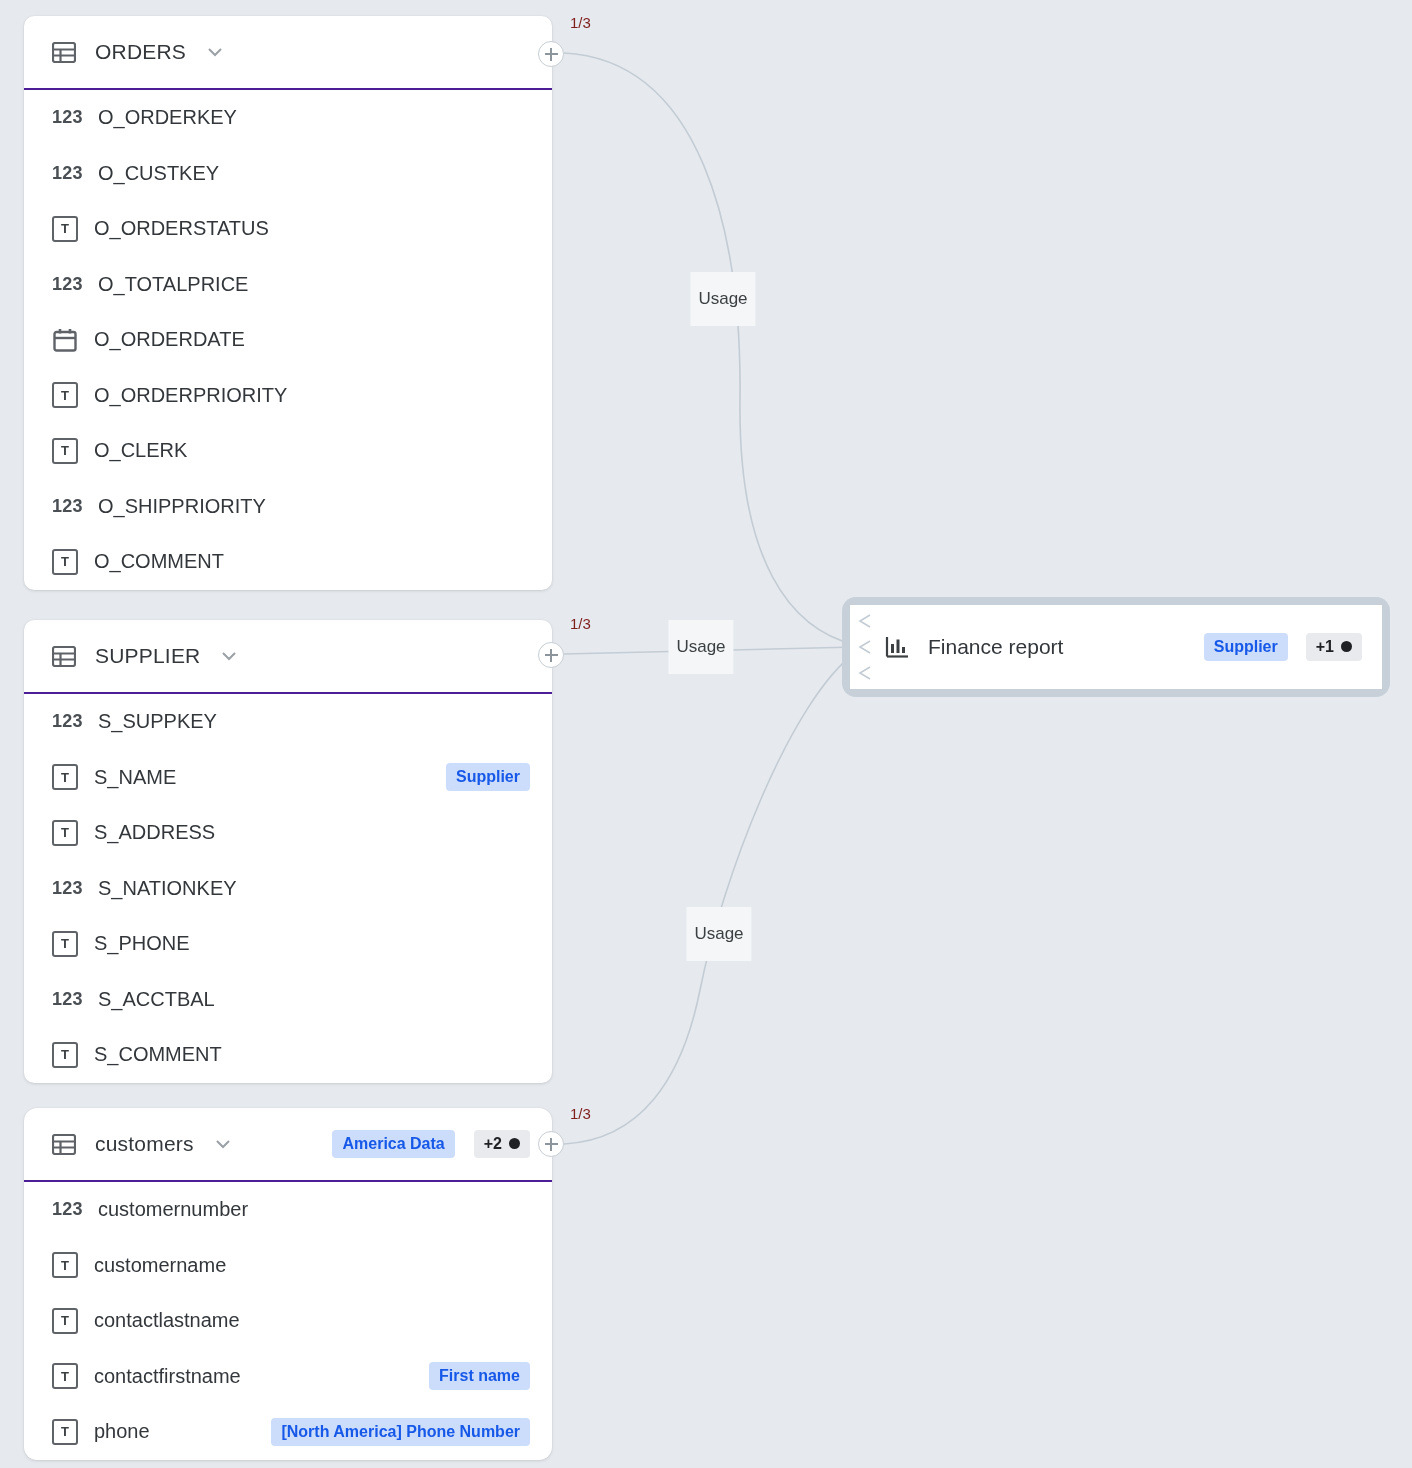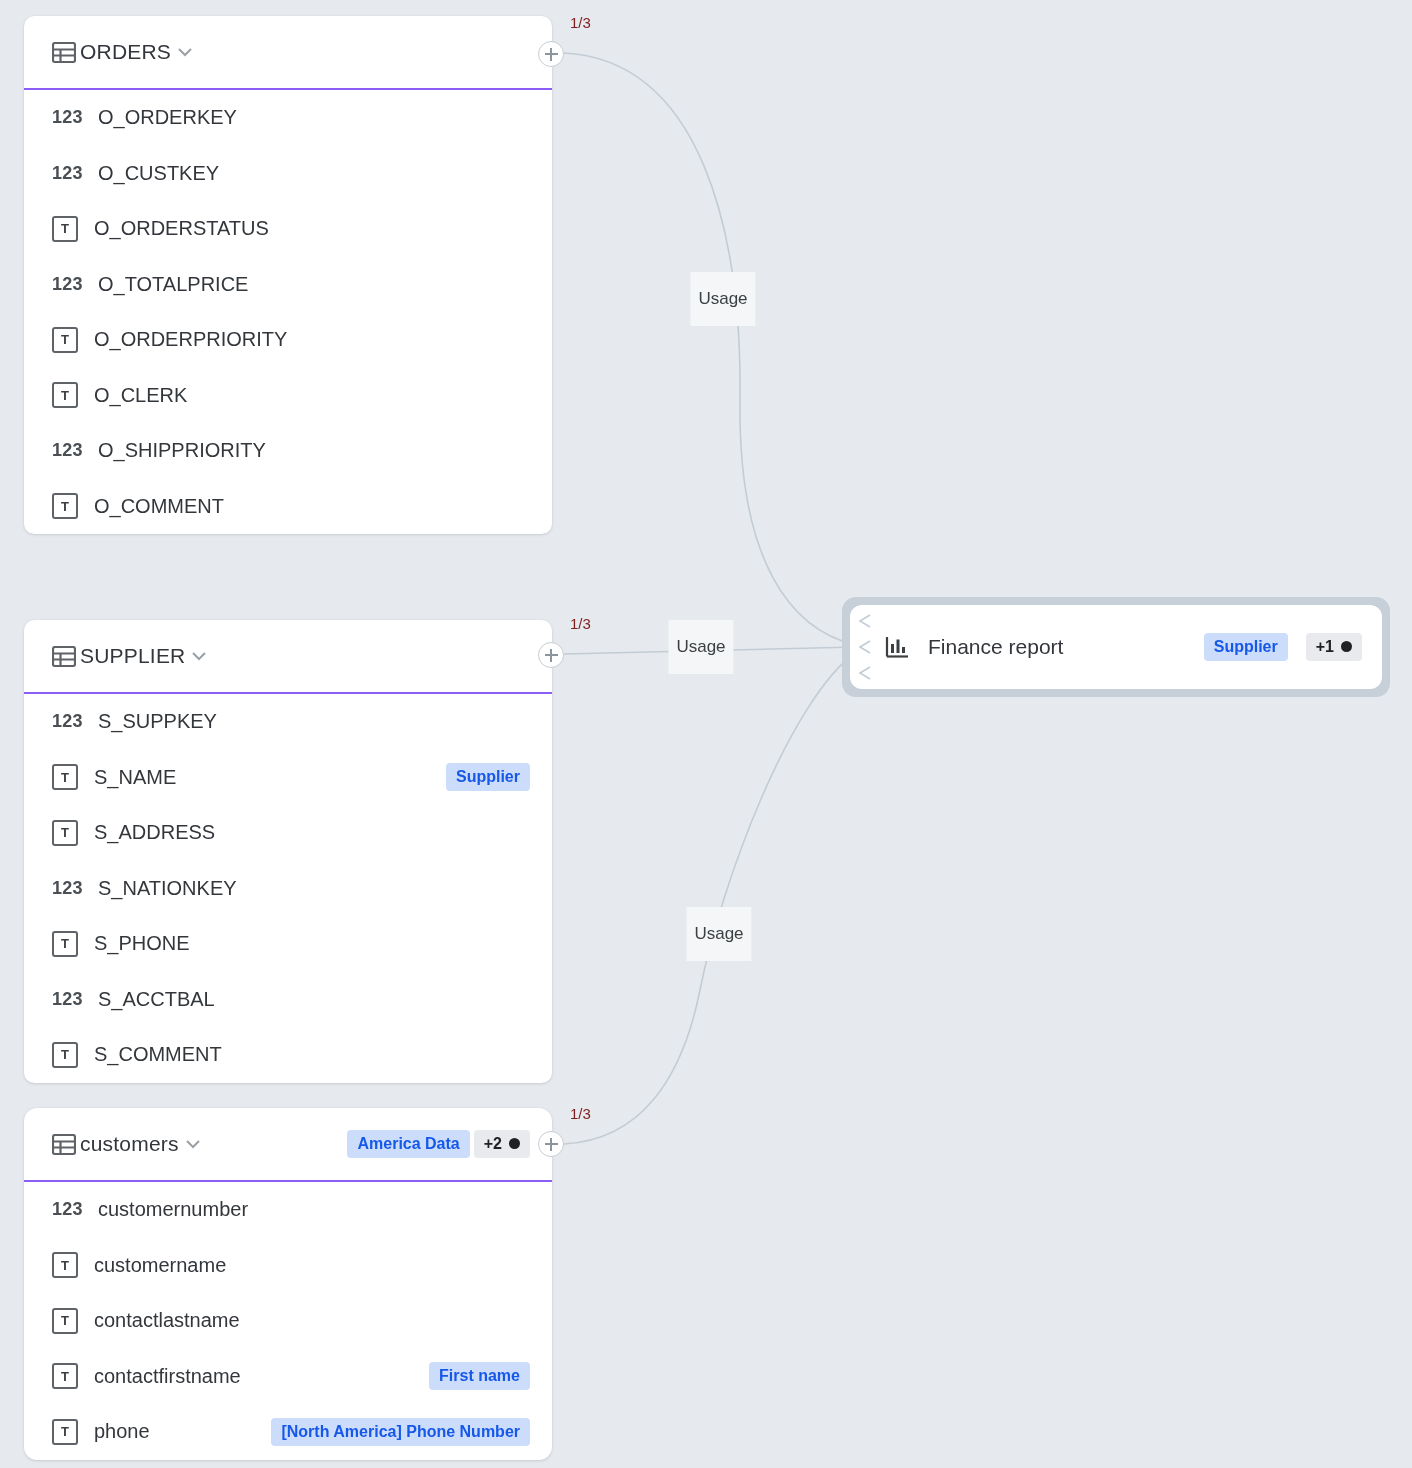--- a/index.html
+++ b/index.html
@@ -56,22 +56,22 @@
     background: #ffffff;
     border-radius: 10px;
     box-shadow: 0 1px 3px rgba(60,64,67,.16), 0 0 1px rgba(60,64,67,.12);
     overflow: hidden;
     z-index: 4;
   }
   .card-header {
     height: 74px;
     display: flex; align-items: center;
     padding: 0 22px 0 28px;
-    border-bottom: 2px solid #8b5cf6;
-    gap: 4px;
+    border-bottom: 2px solid #4c1d95;
+    gap: 19px;
   }
   .card-title {
     font-size: 21px; color: #33373b; letter-spacing: .2px;
     white-space: nowrap;
   }
   .chev { width: 20px; height: 20px; flex: none; display: block; }
   .hdr-spacer { flex: 1 1 auto; }
 
   .tbl-icon { width: 24px; height: 21px; flex: none; display: block; }
 
@@ -114,21 +114,21 @@
     width: 548px; height: 100px;
     background: #c7d0d8;
     border-radius: 14px;
     padding: 8px;
     z-index: 5;
   }
   .asset-node {
     position: relative;
     width: 100%; height: 100%;
     background: #ffffff;
-    border-radius: 12px;
+    border-radius: 0;
     display: flex; align-items: center;
     padding: 0 20px 0 34px;
     gap: 18px;
   }
   .asset-title { font-size: 21px; color: #33373b; white-space: nowrap; }
   .asset-spacer { flex: 1 1 auto; }
   .asset-icon { width: 26px; height: 26px; flex: none; display: block; }
   .in-arrows { position: absolute; left: 2px; top: 0; width: 26px; height: 100%; }
 </style>
 </head>
@@ -184,20 +184,30 @@
           <span class="type-box">T</span>
           <span class="field-name">O_ORDERSTATUS</span>
           <span class="f-spacer"></span>
         </div>
       <div class="field-row">
           <span class="type-num">123</span>
           <span class="field-name">O_TOTALPRICE</span>
           <span class="f-spacer"></span>
         </div>
       <div class="field-row">
+        <svg class="type-cal" viewBox="0 0 26 26">
+          <rect x="2.5" y="5" width="21" height="18.5" rx="2" fill="none" stroke="#5f6368" stroke-width="2.4"></rect>
+          <line x1="2.5" y1="11" x2="23.5" y2="11" stroke="#5f6368" stroke-width="2.4"></line>
+          <line x1="8" y1="2" x2="8" y2="6.5" stroke="#5f6368" stroke-width="2.6"></line>
+          <line x1="18" y1="2" x2="18" y2="6.5" stroke="#5f6368" stroke-width="2.6"></line>
+        </svg>
+        <span class="field-name">O_ORDERDATE</span>
+          <span class="f-spacer"></span>
+      </div>
+      <div class="field-row">
           <span class="type-box">T</span>
           <span class="field-name">O_ORDERPRIORITY</span>
           <span class="f-spacer"></span>
         </div>
       <div class="field-row">
           <span class="type-box">T</span>
           <span class="field-name">O_CLERK</span>
           <span class="f-spacer"></span>
         </div>
       <div class="field-row">

